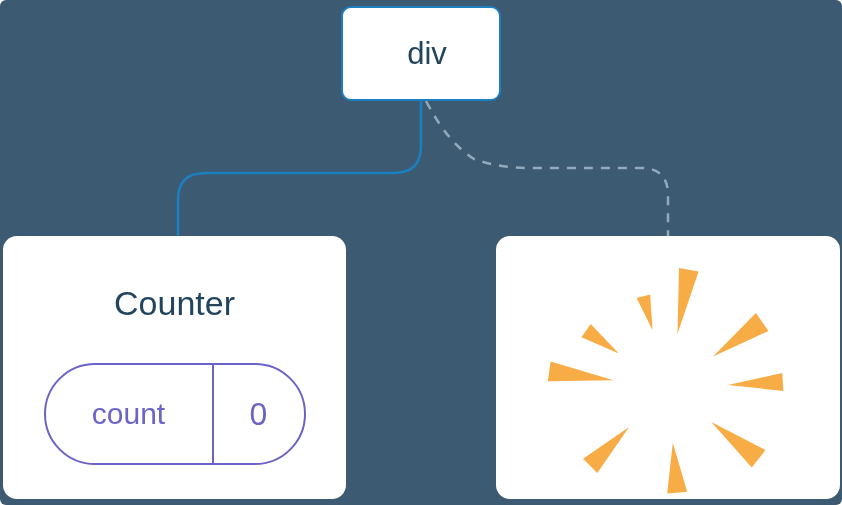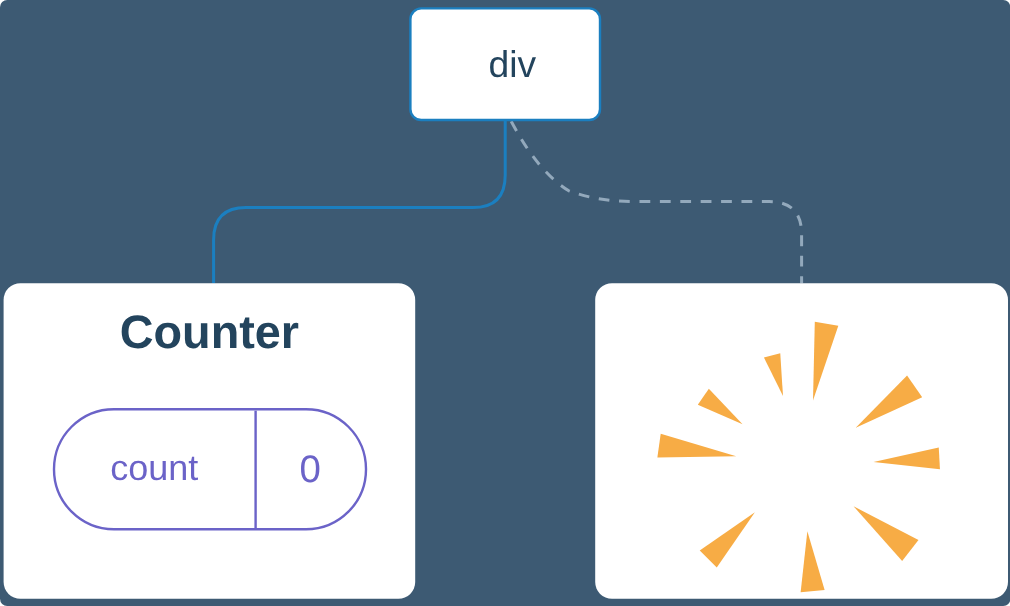--- a/index.html
+++ b/index.html
@@ -50,23 +50,23 @@
     z-index: 2;
   }
   .card-left {
     left: 3px; width: 343px;
     display: flex; flex-direction: column; align-items: center;
   }
   .card-right {
     left: 496px; width: 344px;
   }
   .component-title {
-    margin-top: 20px;
-    font-size: 39px;
-    font-weight: 700;
+    margin-top: 48px;
+    font-size: 34px;
+    font-weight: 400;
     color: var(--node-text);
   }
   .state-pill {
     margin-top: 40px;
     width: 262px; height: 102px;
     border: 2px solid var(--state-purple);
     border-radius: 52px;
     display: flex;
     align-items: stretch;
     overflow: hidden;

